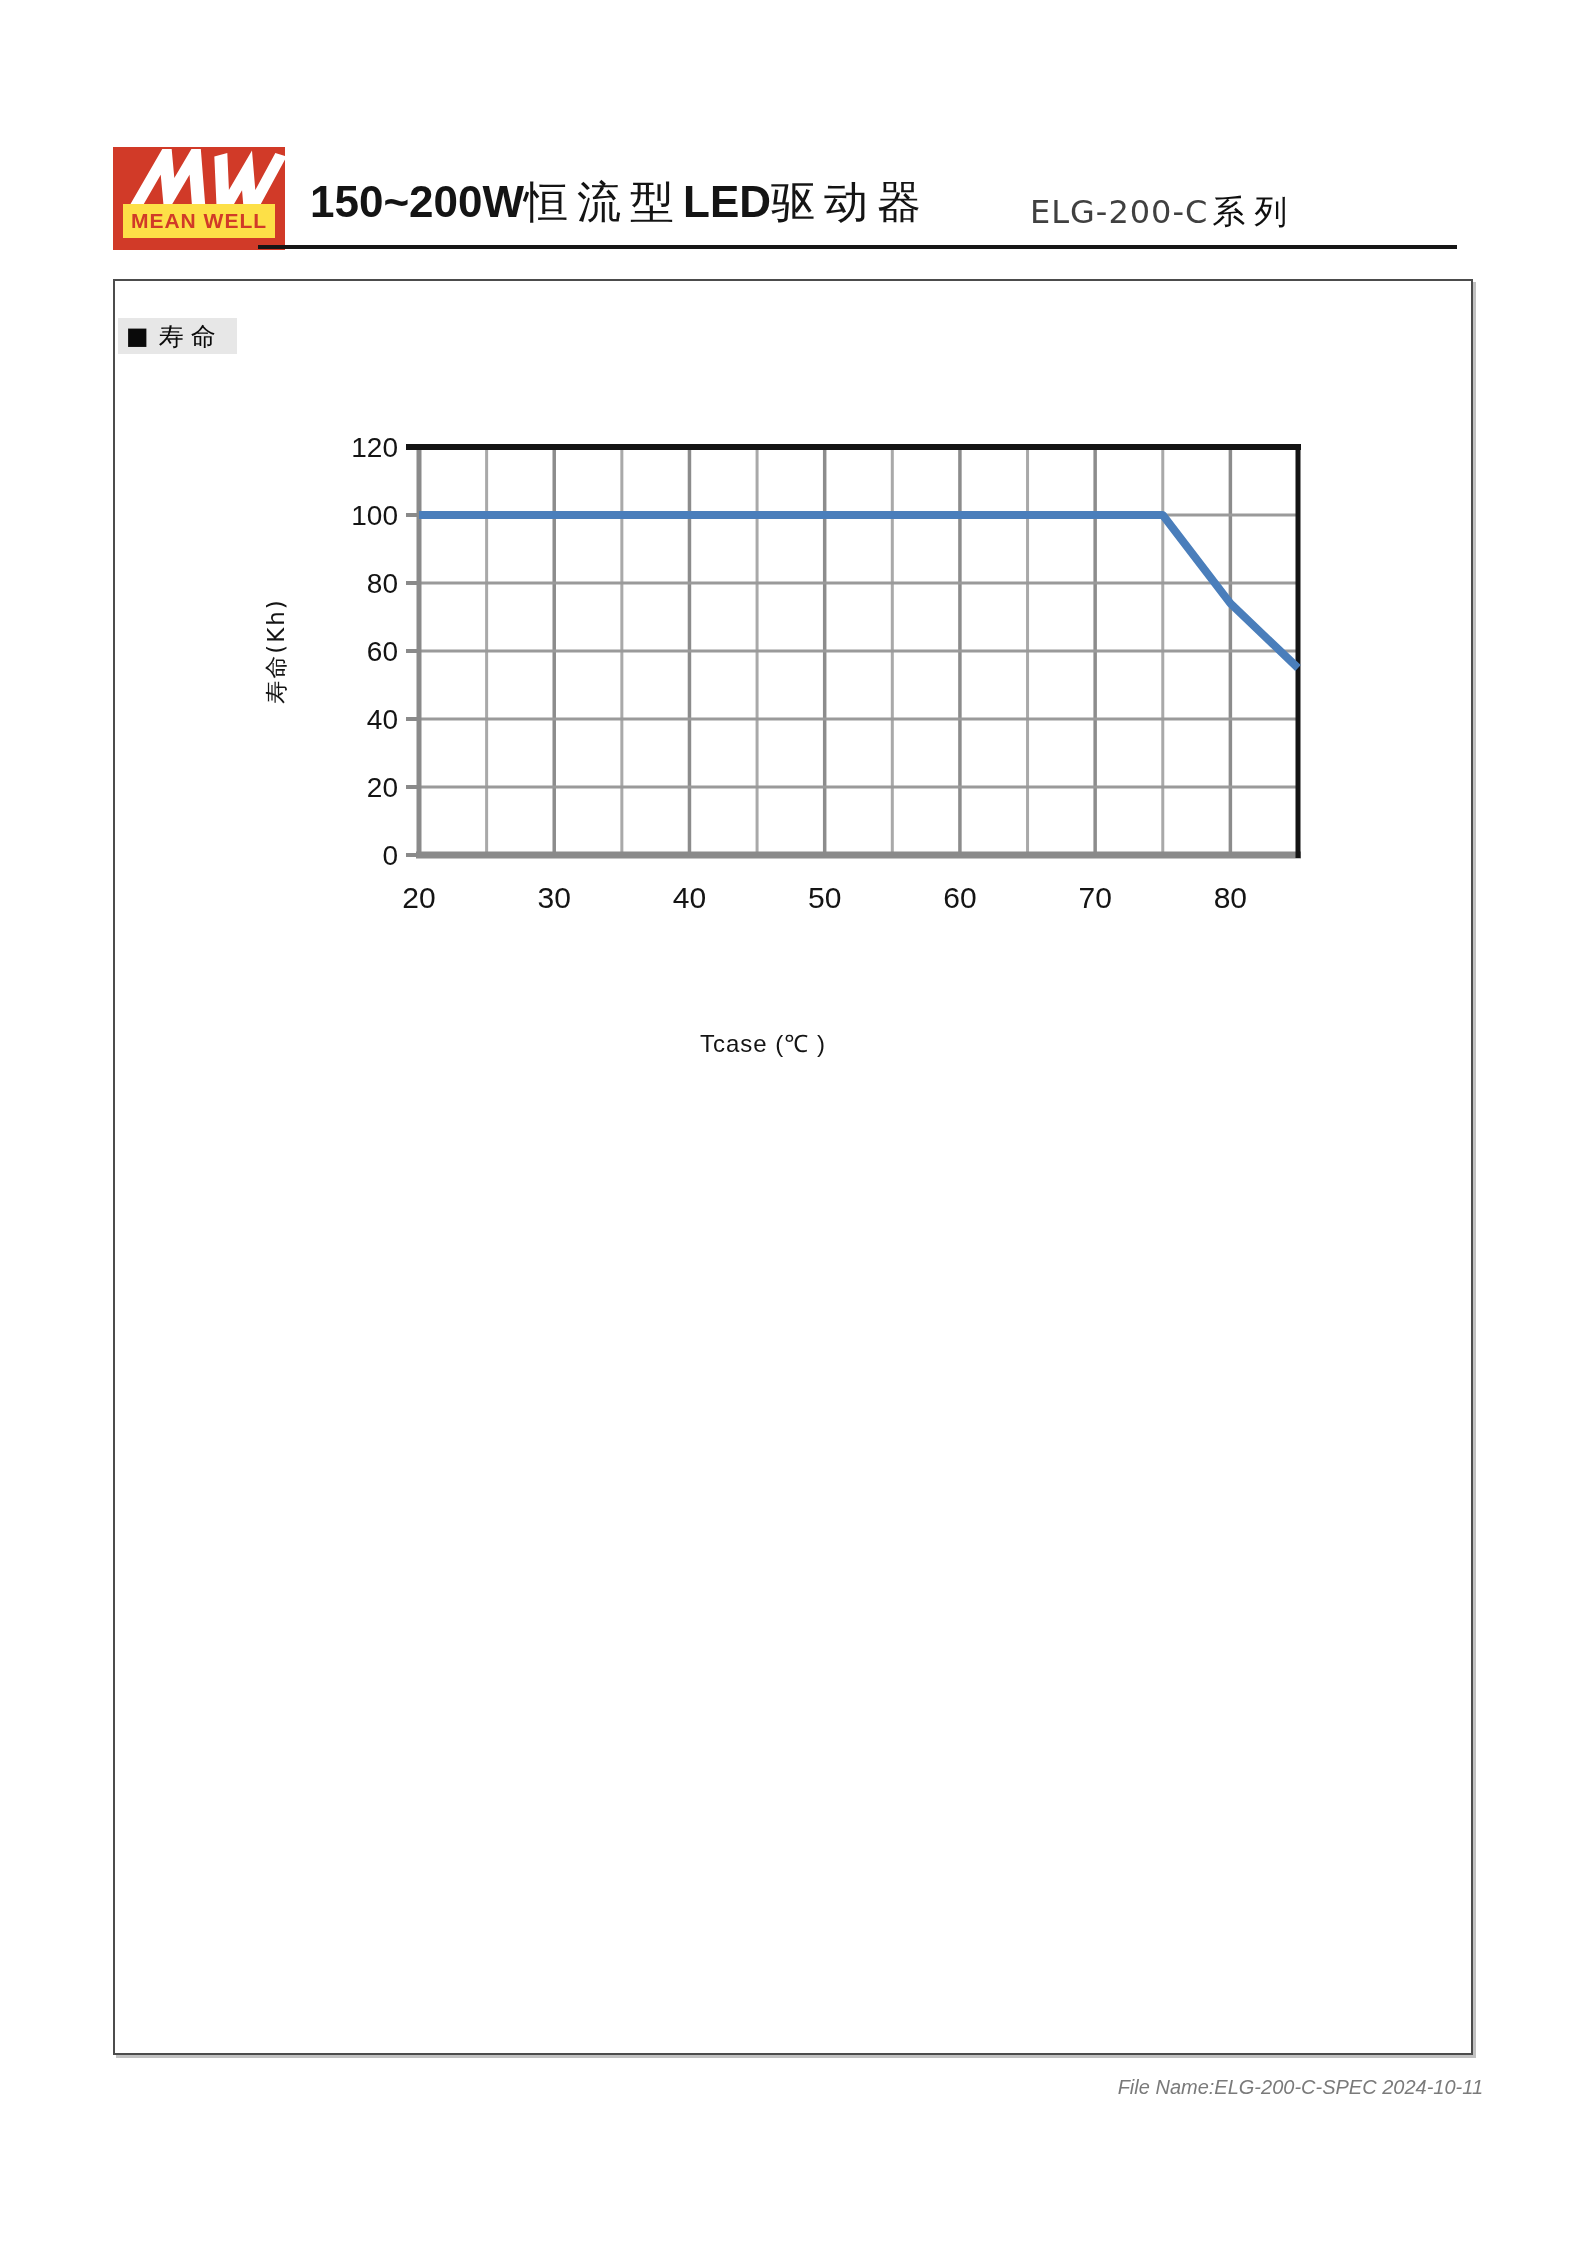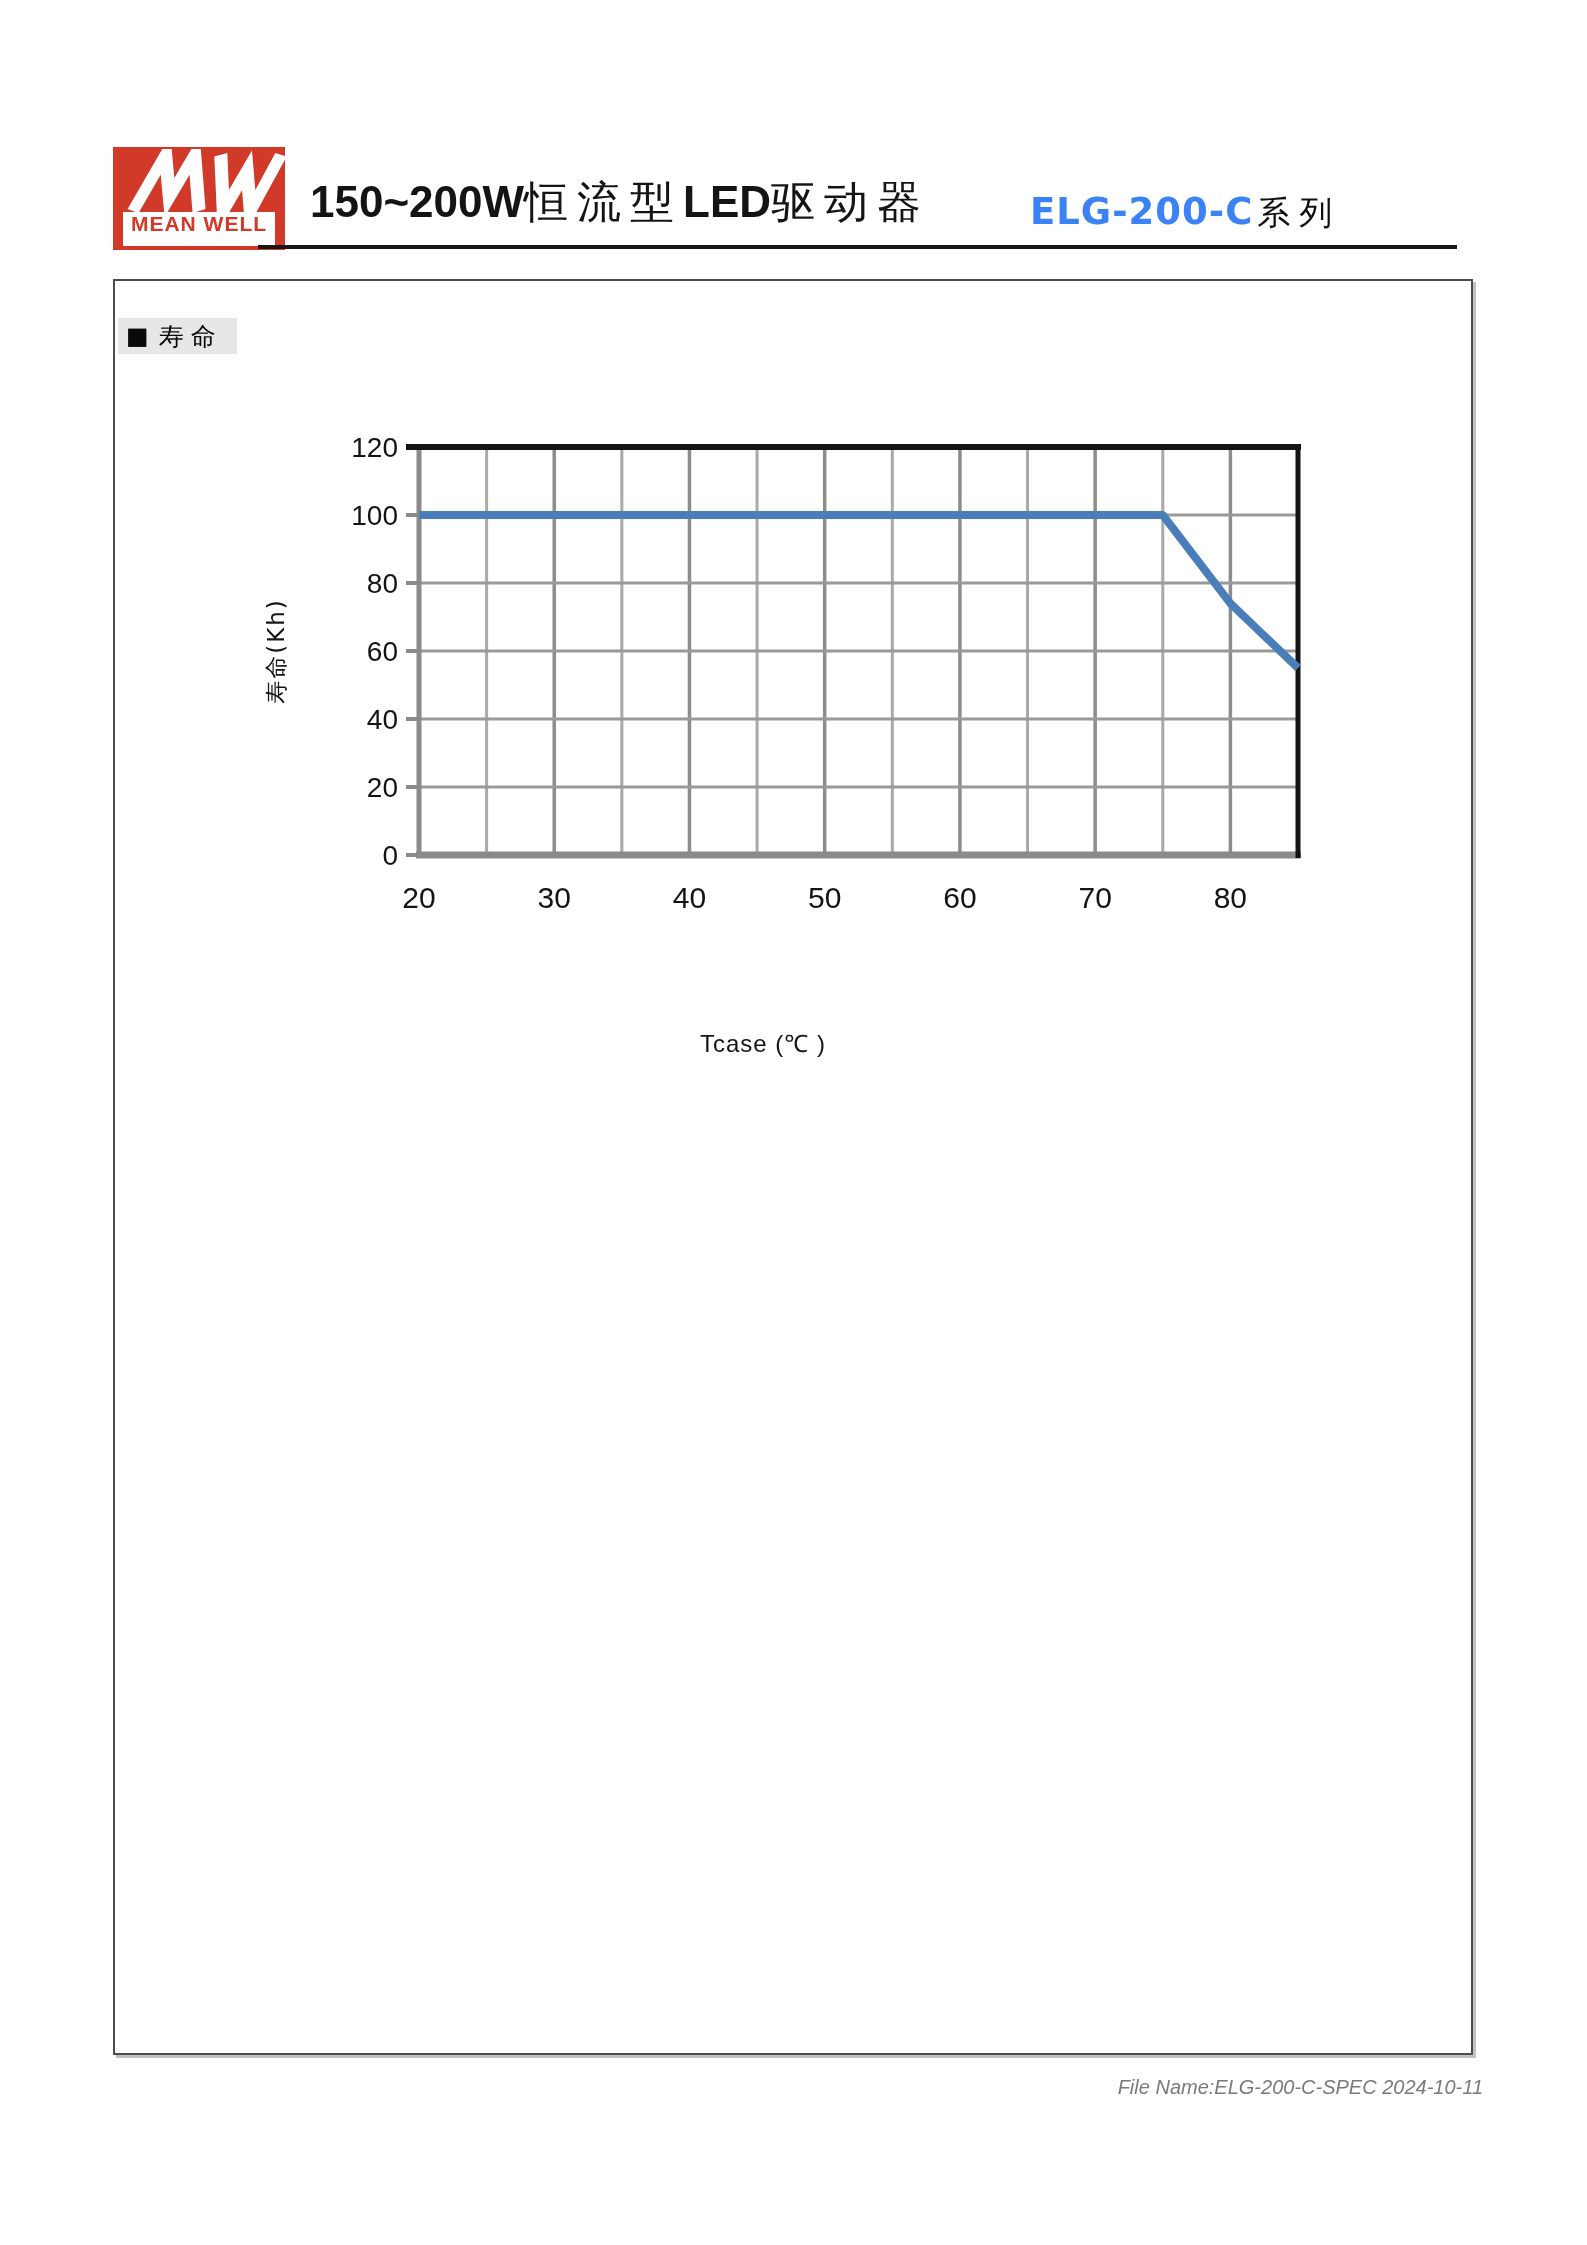--- a/index.html
+++ b/index.html
@@ -8,40 +8,40 @@
     width:1587px; height:2245px; position:relative; overflow:hidden;
     font-family:"Liberation Sans", sans-serif; color:#161616;
   }
   
   .logo {
     position:absolute; left:113px; top:147px; width:172px; height:103px;
     background:#d13a28;
   }
   .logo-mw-svg { position:absolute; left:0; top:2px; width:172px; height:64px; }
   .logo-band {
-    position:absolute; left:10px; right:10px; bottom:4px; height:34px;
-    background:#ffffff; display:flex; align-items:flex-start; justify-content:center;
+    position:absolute; left:10px; right:10px; bottom:12px; height:34px;
+    background:#fde047; display:flex; align-items:center; justify-content:center;
   }
   .logo-band span {
     color:#d13a28; font-weight:700; font-size:21px; letter-spacing:1px;
     font-family:"Liberation Sans", sans-serif;
   }
   .page-title {
     position:absolute; left:262px; top:173px; height:50px;
     font-size:44px; font-weight:600; color:#141414; white-space:nowrap;
     font-family:Liberation Sans, sans-serif;
     margin-left:48px;
   }
   .page-title .cjk { letter-spacing:9px; font-weight:500; }
   .page-title .lat { letter-spacing:0px; }
   .series-title {
     position:absolute; left:1030px; top:190px; white-space:nowrap;
     font-family:"DejaVu Sans","Liberation Sans",sans-serif;
   }
-  .series-title .lat { font-size:37px; font-weight:700; letter-spacing:1px; color:#3b82f6; }
+  .series-title .lat { font-size:32px; font-weight:400; letter-spacing:1px; color:#404040; }
   .series-title .cjk { font-size:33px; font-weight:400; letter-spacing:9px; margin-left:4px; color:#101010; }
   .header-rule {
     position:absolute; left:258px; top:245px; width:1199px; height:4px; background:#161616;
   }
   
   .content-box {
     position:absolute; left:113px; top:279px; width:1360px; height:1776px;
     border:2px solid #4c4c4c; background:#ffffff;
     box-shadow:3px 3px 0 rgba(160,160,160,0.65);
   }

